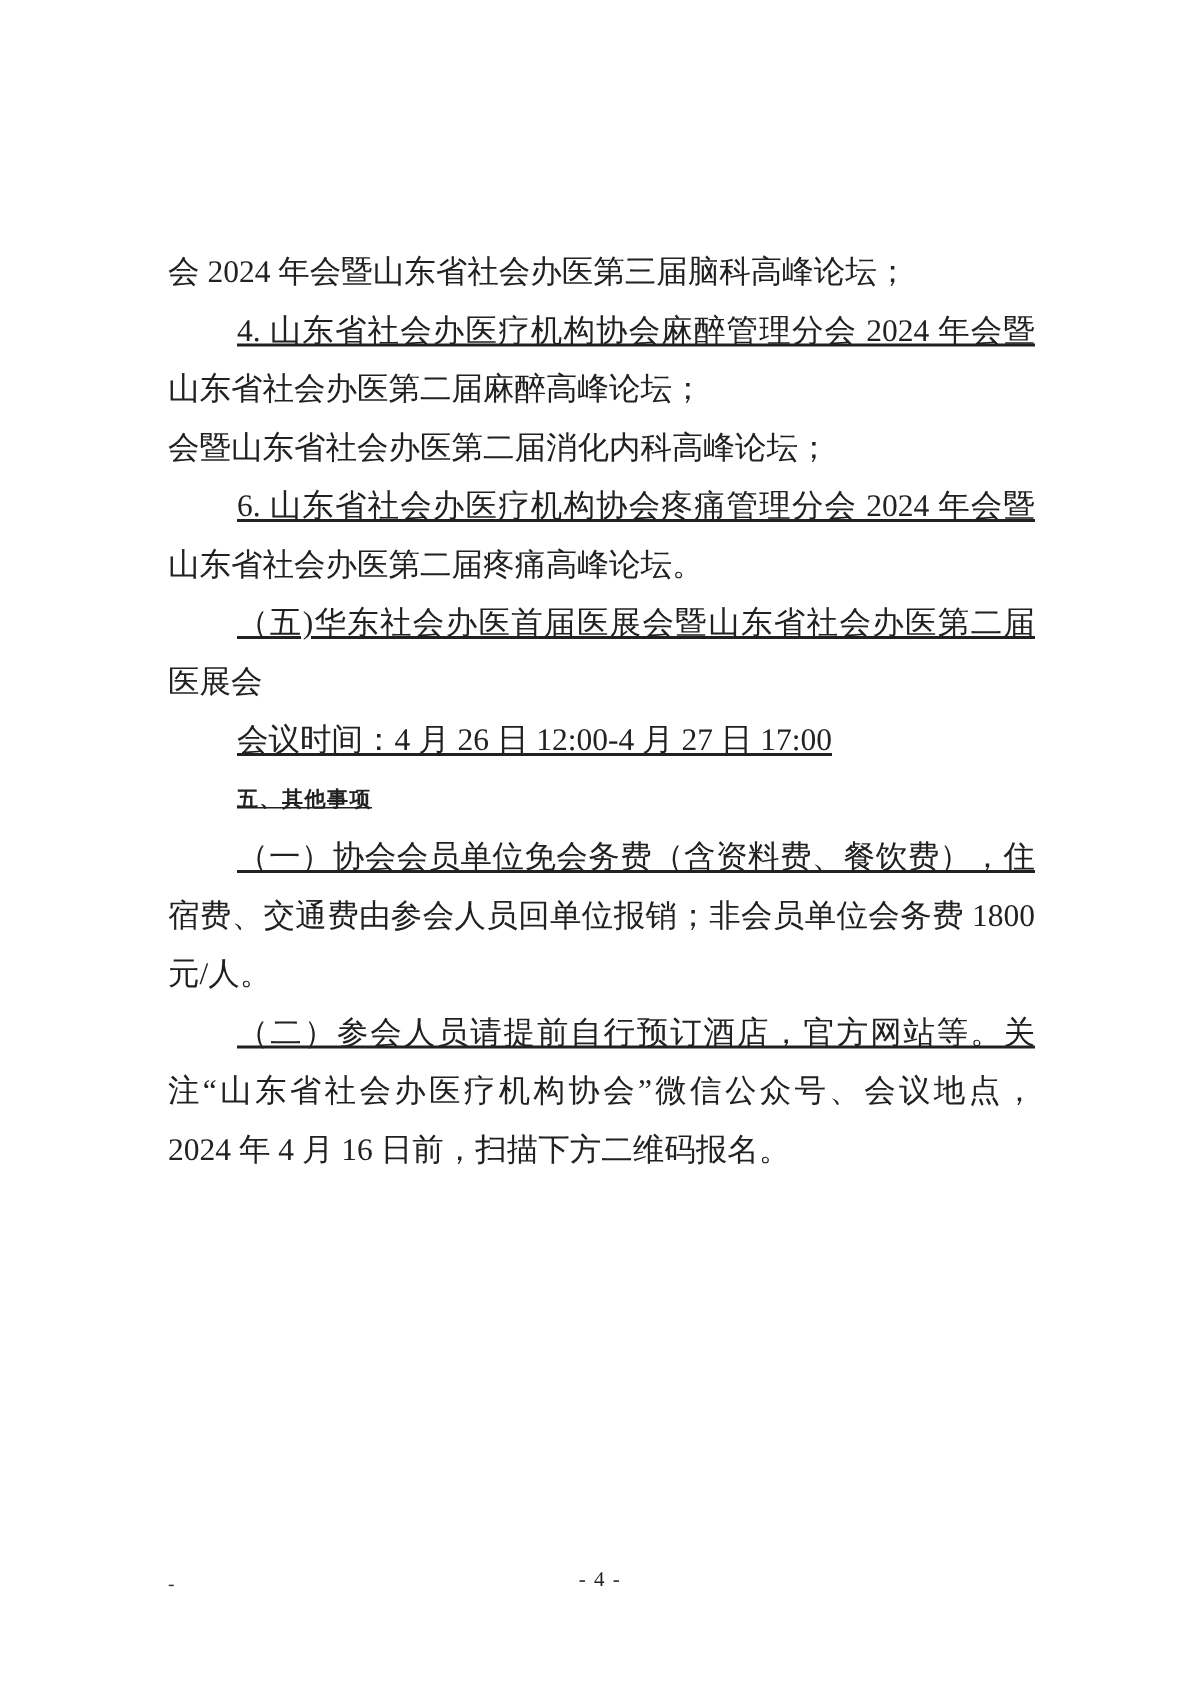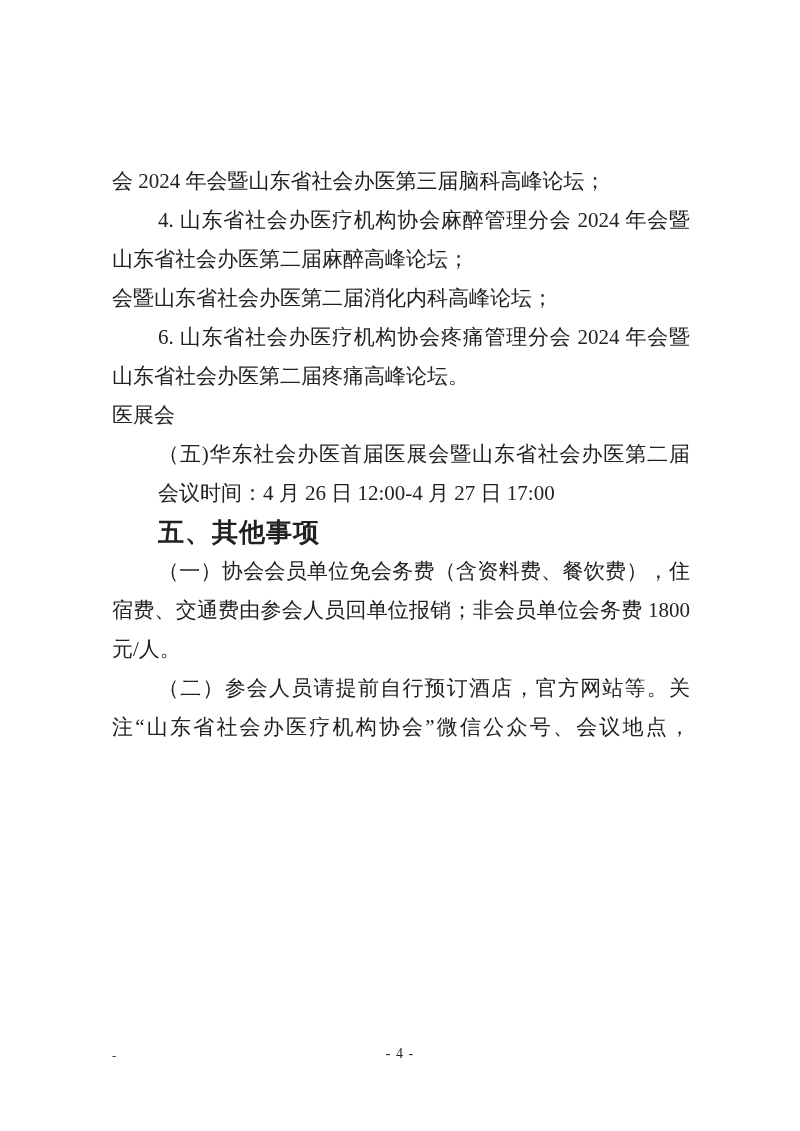--- a/index.html
+++ b/index.html
@@ -25,29 +25,30 @@
   }
   .line {
     font-size: 21px;
     line-height: 39px;
     height: 39px;
     white-space: normal;
     text-align: left;
   }
   .line.indent {
     text-indent: 46px;
+    text-decoration: underline;
   }
   .line.justify {
     text-align: justify;
     text-align-last: justify;
   }
   .line.heading {
     font-family: "Liberation Sans", "DejaVu Sans", sans-serif;
     font-weight: 700;
-    font-size: 26px;
+    font-size: 14px;
     letter-spacing: 1px;
   }
   .footer-left {
     position: absolute;
     left: 112px;
     top: 1048px;
     font-size: 13px;
     line-height: 16px;
     color: #333333;
   }
@@ -67,25 +68,26 @@
 <body>
 
 <div class="page">
   <div class="content" id="document-content">
       <div class="line">会 2024 年会暨山东省社会办医第三届脑科高峰论坛；</div>
       <div class="line indent justify">4. 山东省社会办医疗机构协会麻醉管理分会 2024 年会暨</div>
       <div class="line">山东省社会办医第二届麻醉高峰论坛；</div>
       <div class="line">会暨山东省社会办医第二届消化内科高峰论坛；</div>
       <div class="line indent justify">6. 山东省社会办医疗机构协会疼痛管理分会 2024 年会暨</div>
       <div class="line">山东省社会办医第二届疼痛高峰论坛。</div>
+      <div class="line indent justify">（五)华东社会办医首届医展会暨山东省社会办医第二届</div>
       <div class="line">医展会</div>
-      <div class="line indent justify">（五)华东社会办医首届医展会暨山东省社会办医第二届</div>
       <div class="line indent">会议时间：4 月 26 日 12:00-4 月 27 日 17:00</div>
       <div class="line indent heading">五、其他事项</div>
       <div class="line indent justify">（一）协会会员单位免会务费（含资料费、餐饮费），住</div>
       <div class="line justify">宿费、交通费由参会人员回单位报销；非会员单位会务费 1800</div>
       <div class="line">元/人。</div>
       <div class="line indent justify">（二）参会人员请提前自行预订酒店，官方网站等。关</div>
       <div class="line justify">注“山东省社会办医疗机构协会”微信公众号、会议地点，</div>
+      <div class="line">2024 年 4 月 16 日前，扫描下方二维码报名。</div>
     </div>
   <div class="footer-left">-</div>
   <div class="footer-center">- 4 -</div>
 </div>
 
 </body></html>

